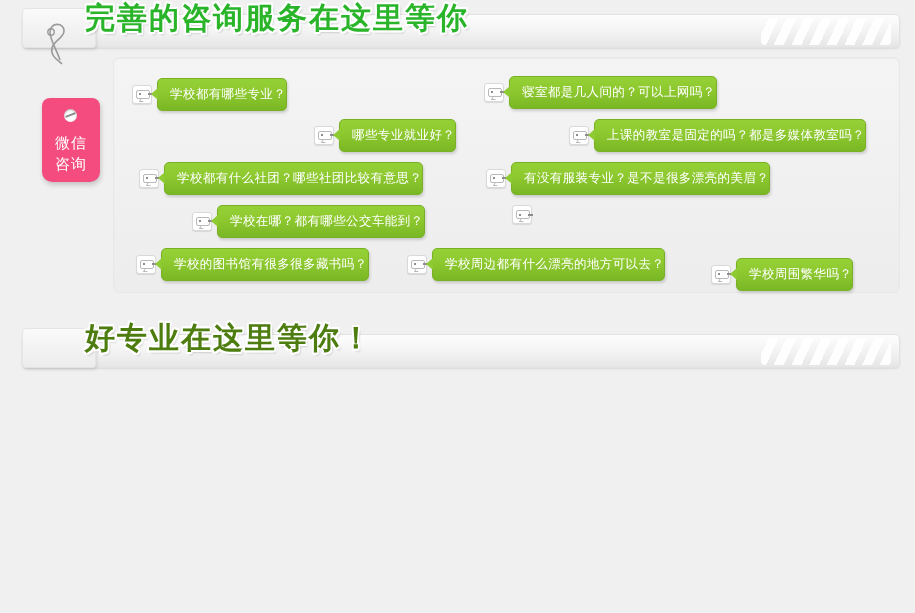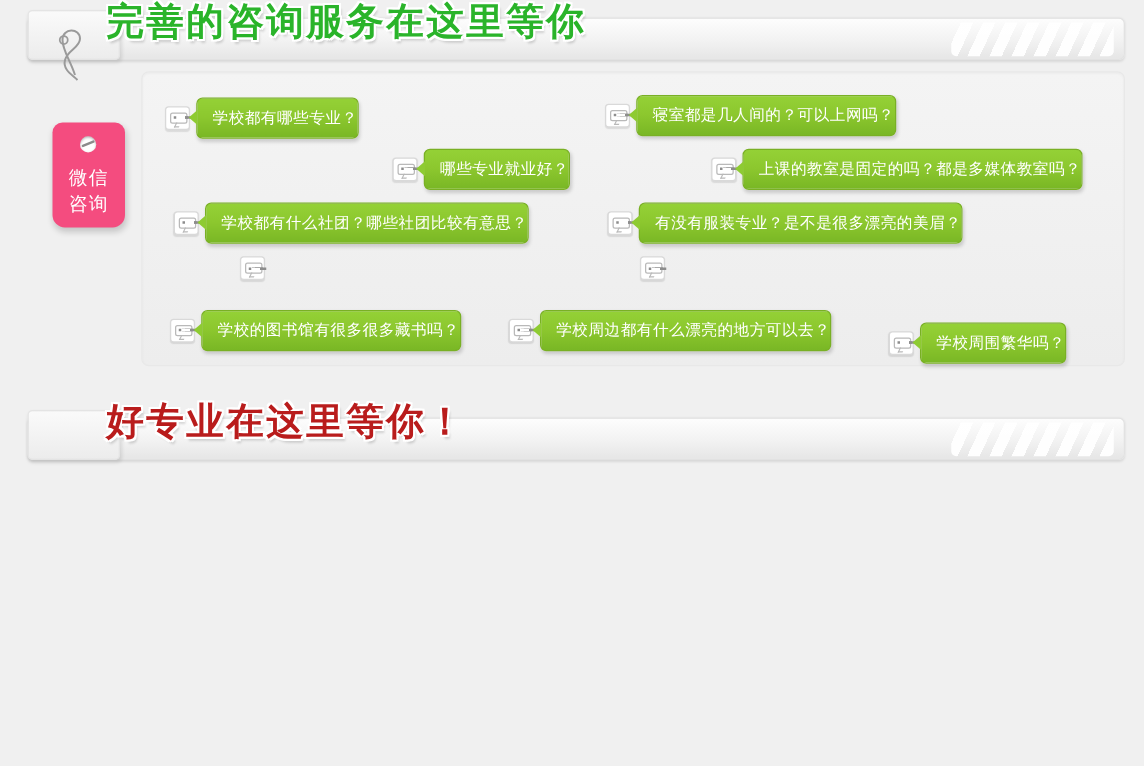--- a/index.html
+++ b/index.html
@@ -39,21 +39,21 @@
   }
   .hdr-title.green{
     color:#2ab42a;
     text-shadow:
       -1.6px -1.6px 0 #fff, 1.6px -1.6px 0 #fff,
       -1.6px  1.6px 0 #fff, 1.6px  1.6px 0 #fff,
       -1.6px 0 0 #fff, 1.6px 0 0 #fff, 0 -1.6px 0 #fff, 0 1.6px 0 #fff,
       2px 3px 2px rgba(0,0,0,.16);
   }
   .hdr-title.blue{
-    color:#b91c1c;
+    color:#4d7c0f;
     text-shadow:
       -1.6px -1.6px 0 #fff, 1.6px -1.6px 0 #fff,
       -1.6px  1.6px 0 #fff, 1.6px  1.6px 0 #fff,
       -1.6px 0 0 #fff, 1.6px 0 0 #fff, 0 -1.6px 0 #fff, 0 1.6px 0 #fff,
       2px 3px 2px rgba(0,0,0,.16);
     text-align: right;
   }
   
   .hdr-card{
     position:absolute; left:22px; top:8px; width:74px; height:40px;
@@ -210,20 +210,21 @@
           <i></i>
           <b></b>
         </span>
         <div class="bubble">有没有服装专业？是不是很多漂亮的美眉？</div>
       </div>
       <div class="bubble-row" style="left: 78px; top: 147px;">
         <span class="msg-icon">
           <i></i>
           <b></b>
         </span>
+        <div class="bubble">学校在哪？都有哪些公交车能到？</div>
       </div>
       <div class="bubble-row" style="left: 398px; top: 147px;">
         <span class="msg-icon">
           <i></i>
           <b></b>
         </span>
       </div>
       <div class="bubble-row" style="left: 22px; top: 190px;">
         <span class="msg-icon">
           <i></i>

